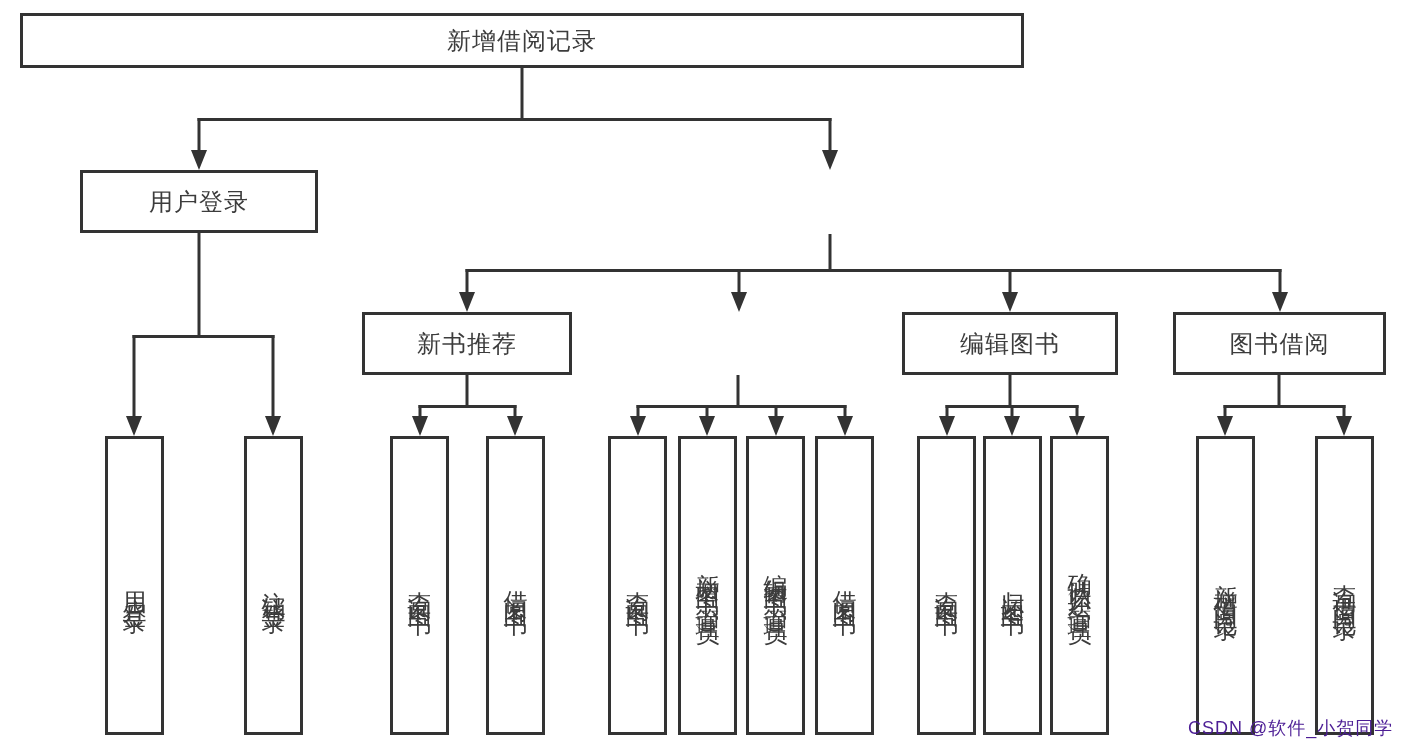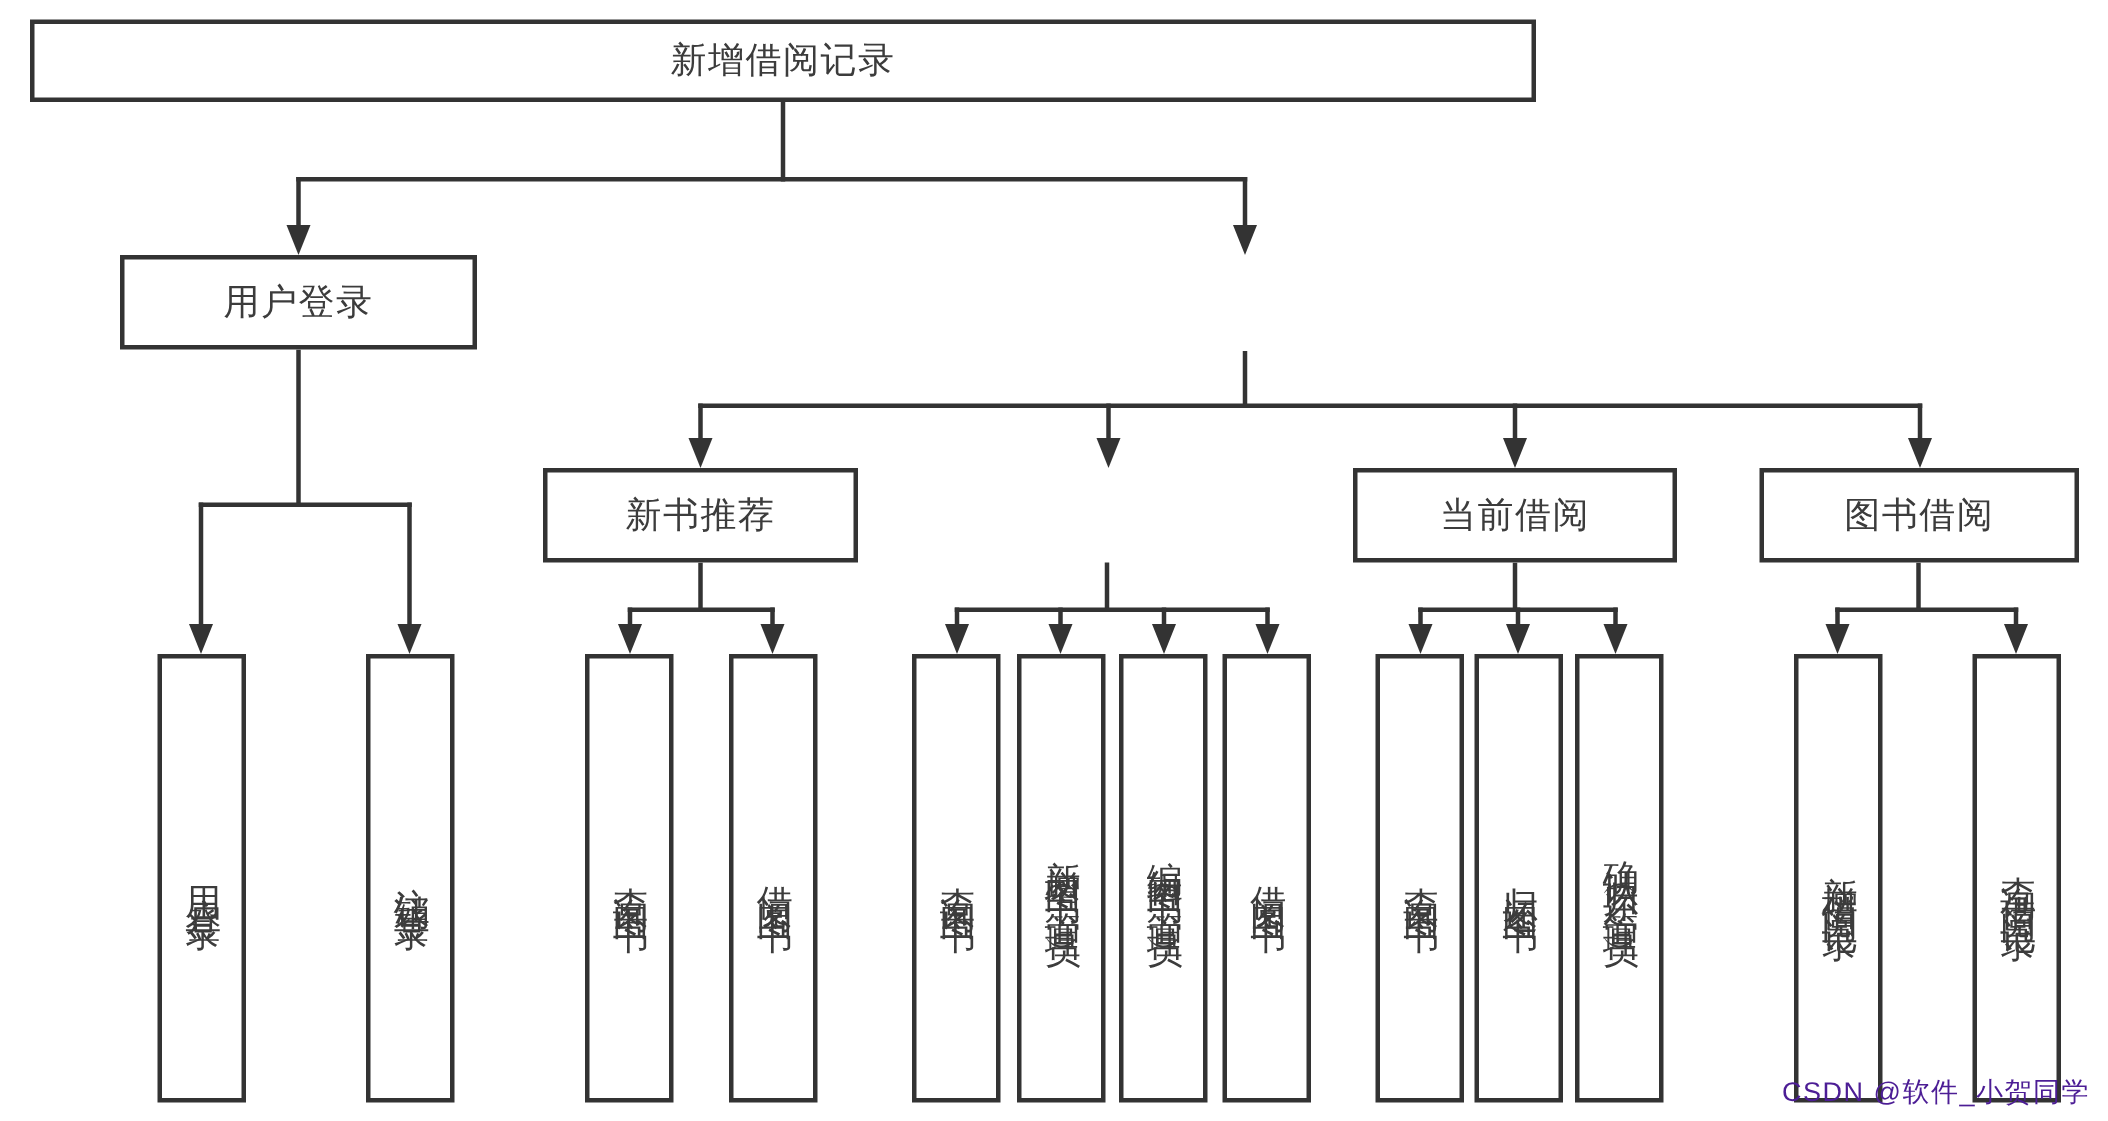--- a/index.html
+++ b/index.html
@@ -132,21 +132,21 @@
   </div>
 
   <div class="node h" style="left:80px;top:170px;width:238px;height:63px">
     <span class="lbl">用户登录</span>
   </div>
 
   <div class="node h" style="left:362px;top:312px;width:210px;height:63px">
     <span class="lbl">新书推荐</span>
   </div>
   <div class="node h" style="left:902px;top:312px;width:216px;height:63px">
-    <span class="lbl">当前借阅</span>
+    <span class="lbl">编辑图书</span>
   </div>
   <div class="node h" style="left:1173px;top:312px;width:213px;height:63px">
     <span class="lbl">图书借阅</span>
   </div>
 
   <div class="node v" style="left:105px;top:436px;width:59px;height:299px">
     <span class="lbl">用户登录</span>
   </div>
   <div class="node v" style="left:244px;top:436px;width:59px;height:299px">
     <span class="lbl">注销登录</span>

